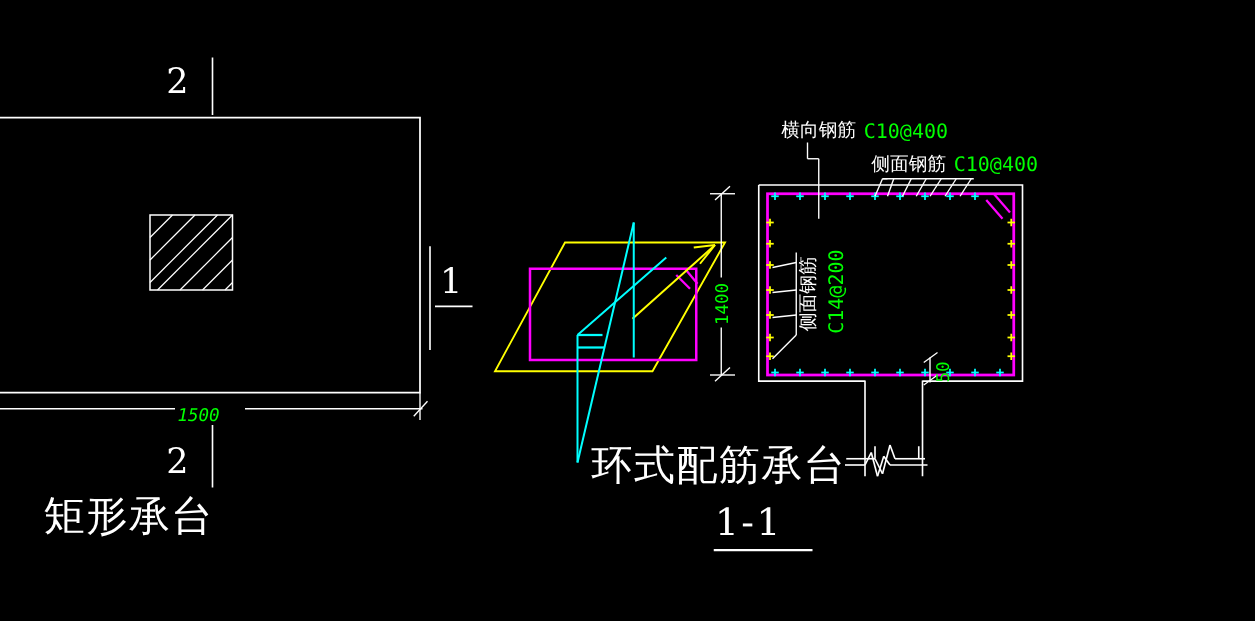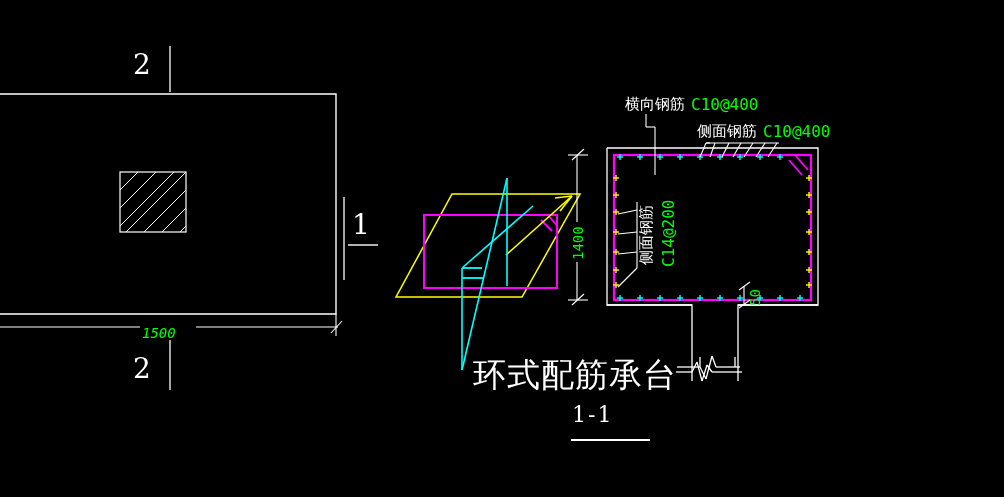--- a/index.html
+++ b/index.html
@@ -56,21 +56,21 @@
     letter-spacing: 0px;
   }
   .dim-num {
     font-size: 14px;
     font-family: "DejaVu Sans Mono", "Liberation Mono", monospace;
   }
   .mark-num {
     font-size: 28px;
   }
   .sect-num {
-    font-size: 22px;
+    font-size: 30px;
     letter-spacing: 2px;
   }
 </style>
 </head>
 <body>
 
 <div id="cad-canvas">
 
   <svg class="cad-layer" viewBox="0 0 1004 497">
 
@@ -361,24 +361,25 @@
   </svg>
 
   <div class="lbl lbl-white serif-num mark-num" style="left:133px; top:51px;">2</div>
 
   <div class="lbl lbl-white serif-num mark-num" style="left:133px; top:355px;">2</div>
 
   <div class="lbl lbl-white serif-num mark-num" style="left:352px; top:211px;">1</div>
 
   <div class="lbl lbl-green dim-num" style="left:142px; top:326px;font-style:italic;">1500</div>
 
+  <div class="lbl lbl-white title-cjk" style="left:35px; top:396px;">矩形承台</div>
 
   <div class="lbl lbl-green dim-num rot90" style="left:571px; top:260px;">1400</div>
 
-  <div class="lbl lbl-white title-cjk" style="left:473px; top:358px;">环式配筋承台</div>
+  <div class="lbl lbl-white title-cjk" style="left:473px; top:358px;font-family:Liberation Mono, monospace;">环式配筋承台</div>
 
   <div class="lbl lbl-white ann-cjk" style="left:625px; top:97px;text-align:right;">横向钢筋</div>
   <div class="lbl lbl-green ann-code" style="left:691px; top:97px;">C10@400</div>
 
   <div class="lbl lbl-white ann-cjk" style="left:697px; top:124px;">侧面钢筋</div>
   <div class="lbl lbl-green ann-code" style="left:763px; top:124px;">C10@400</div>
 
   <div class="lbl lbl-white ann-cjk rot90" style="left:639px; top:265px;">侧面钢筋</div>
   <div class="lbl lbl-green ann-code rot90" style="left:661px; top:267px;">C14@200</div>
 

